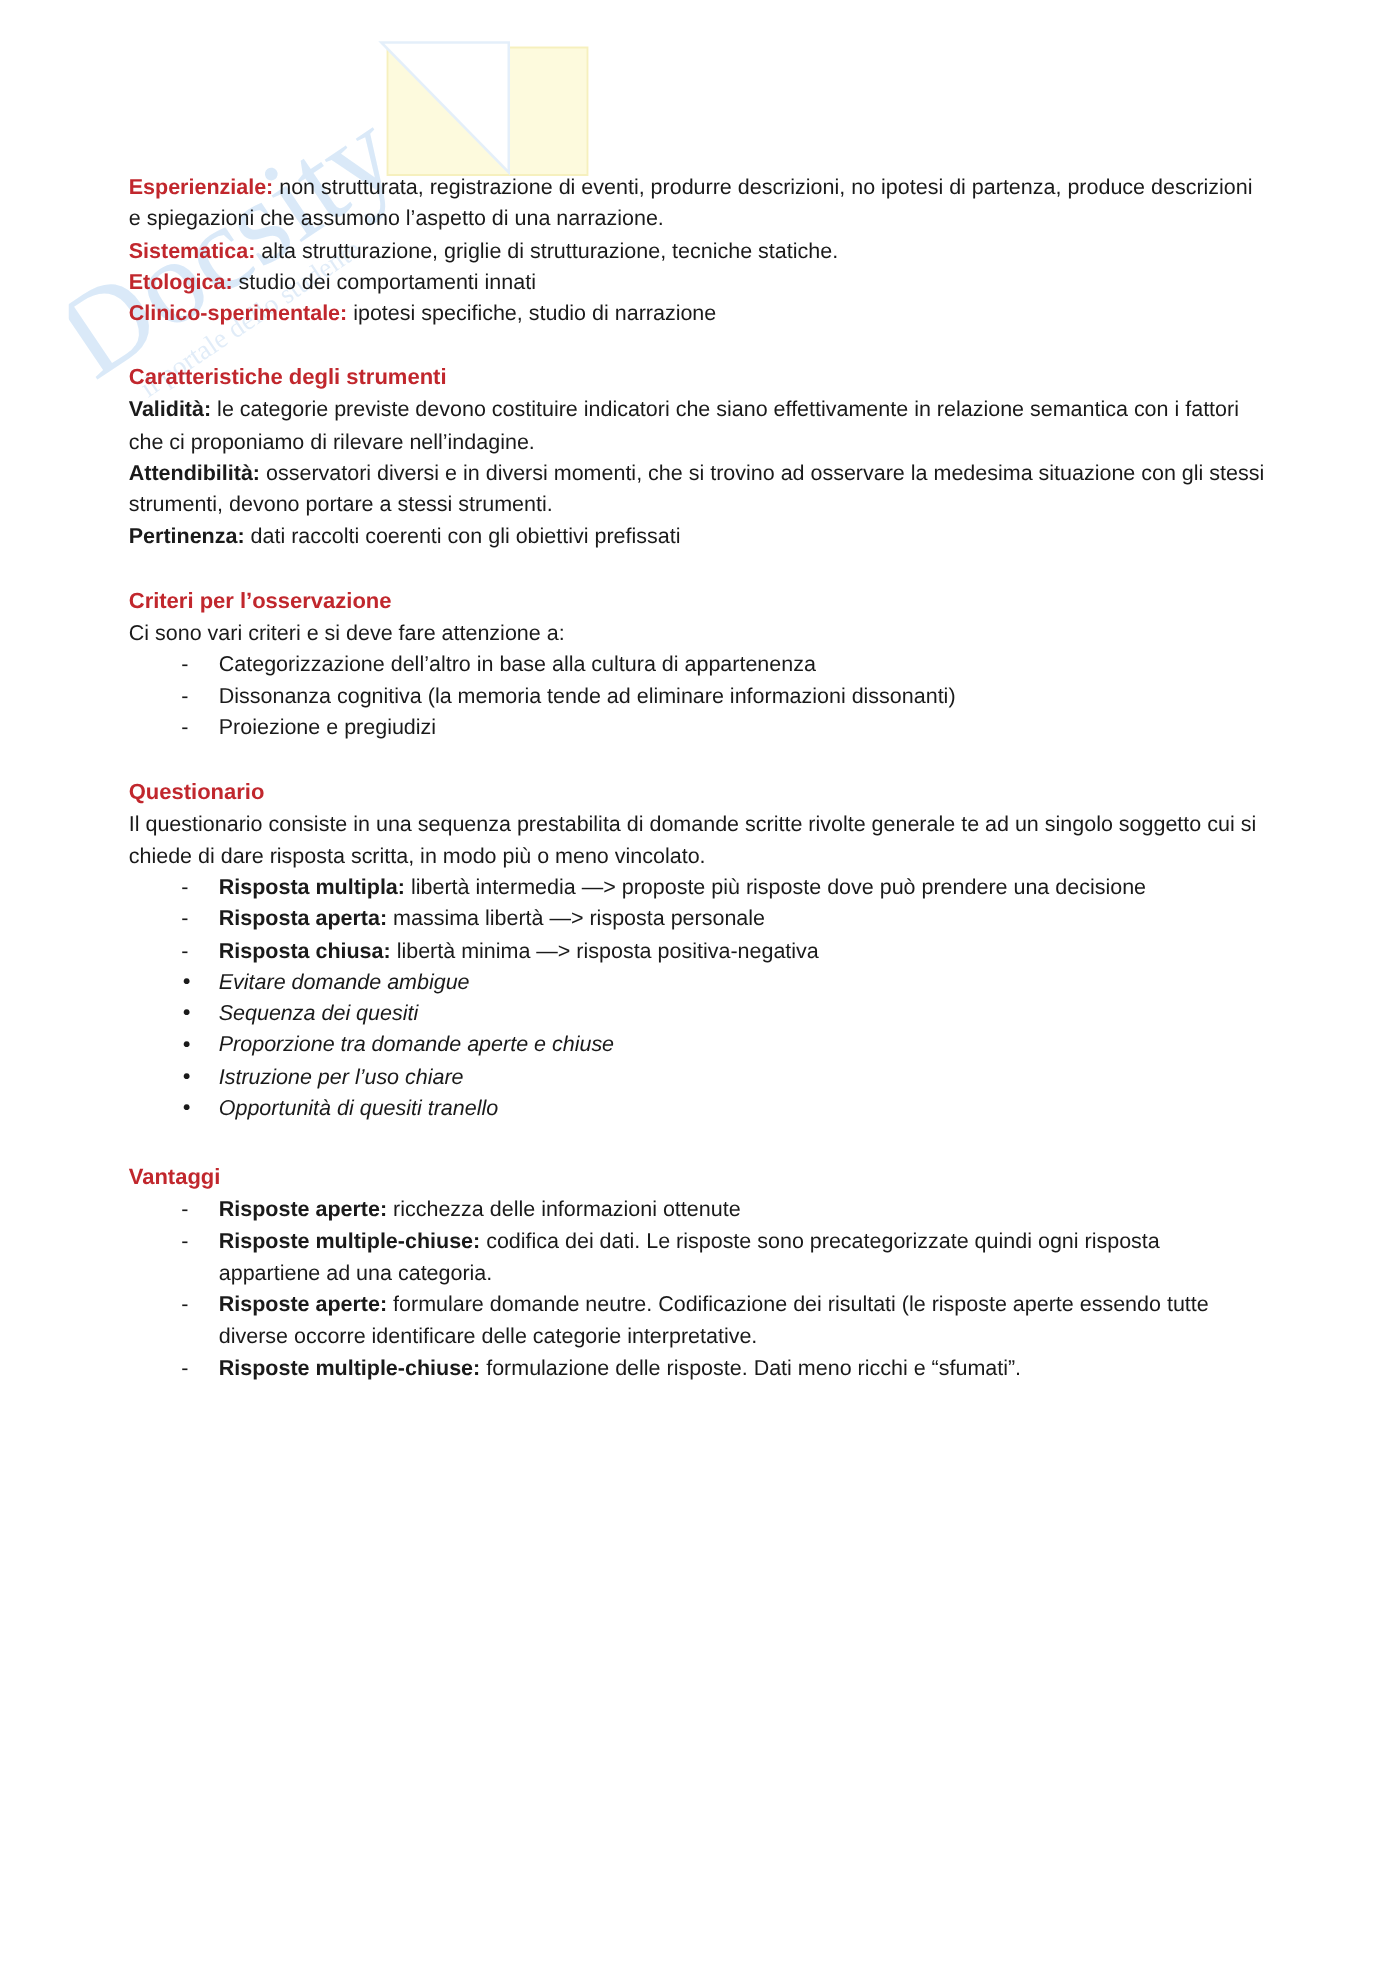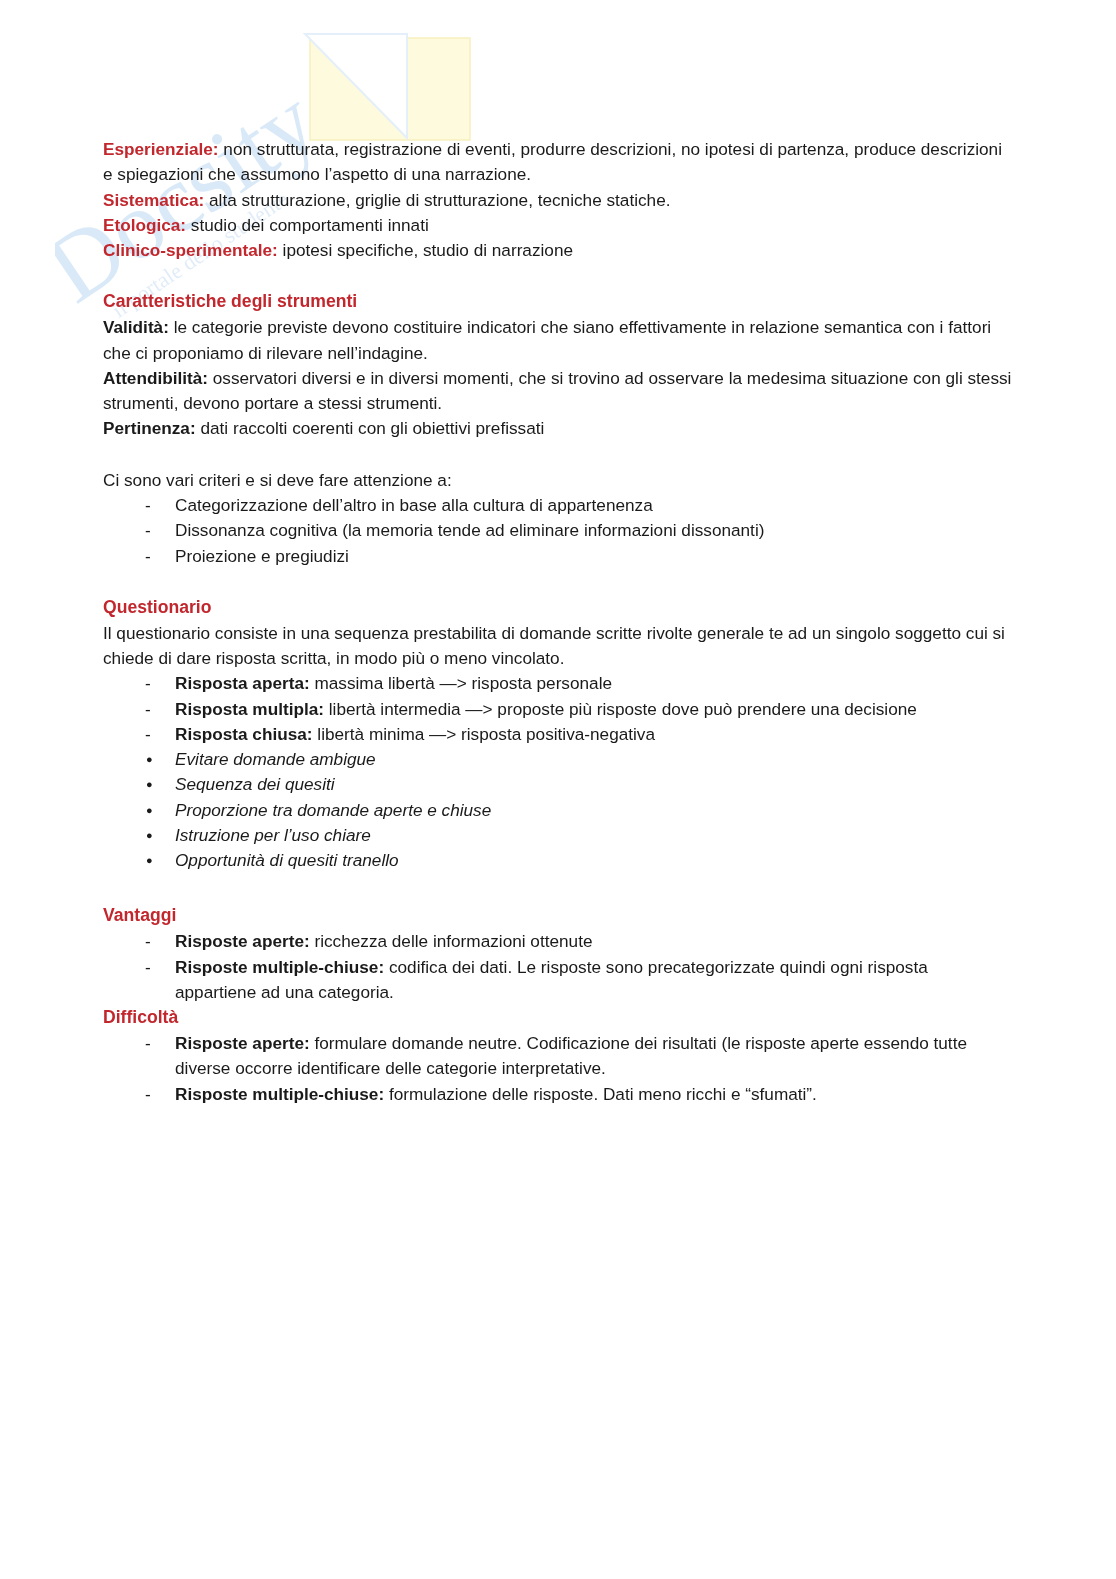--- a/index.html
+++ b/index.html
@@ -127,39 +127,40 @@
         <span class="bold">Attendibilità:</span><span> osservatori diversi e in diversi momenti, che si trovino ad osservare la medesima situazione con gli stessi strumenti, devono portare a stessi strumenti.</span>
       </p>
       <p class="block">
         <span class="bold">Pertinenza:</span><span> dati raccolti coerenti con gli obiettivi prefissati</span>
       </p>
     </div>
 
     <div class="gap-md"></div>
 
     <div>
+      <p class="redhead">Criteri per l’osservazione</p>
       <p class="block">Ci sono vari criteri e si deve fare attenzione a:</p>
       <ul class="dash">
         <li>Categorizzazione dell’altro in base alla cultura di appartenenza</li>
         <li>Dissonanza cognitiva (la memoria tende ad eliminare informazioni dissonanti)</li>
         <li>Proiezione e pregiudizi</li>
       </ul>
     </div>
 
     <div class="gap-md"></div>
 
     <div>
       <p class="redhead">Questionario</p>
       <p class="block">Il questionario consiste in una sequenza prestabilita di domande scritte rivolte generale te ad un singolo soggetto cui si chiede di dare risposta scritta, in modo più o meno vincolato.</p>
       <ul class="dash">
         <li>
-          <span class="bold">Risposta aperta:</span><span> massima libertà —&gt; risposta personale</span>
+          <span class="bold">Risposta multipla:</span><span> libertà intermedia —&gt; proposte più risposte dove può prendere una decisione</span>
         </li>
         <li>
-          <span class="bold">Risposta multipla:</span><span> libertà intermedia —&gt; proposte più risposte dove può prendere una decisione</span>
+          <span class="bold">Risposta aperta:</span><span> massima libertà —&gt; risposta personale</span>
         </li>
         <li>
           <span class="bold">Risposta chiusa:</span><span> libertà minima —&gt; risposta positiva-negativa</span>
         </li>
       </ul>
       <ul class="bullet">
         <li>Evitare domande ambigue</li>
         <li>Sequenza dei quesiti</li>
         <li>Proporzione tra domande aperte e chiuse</li>
         <li>Istruzione per l’uso chiare</li>
@@ -175,21 +176,20 @@
         <li>
           <span class="bold">Risposte aperte:</span><span> ricchezza delle informazioni ottenute</span>
         </li>
         <li>
           <span class="bold">Risposte multiple-chiuse:</span><span> codifica dei dati. Le risposte sono precategorizzate quindi ogni risposta appartiene ad una categoria.</span>
         </li>
       </ul>
     </div>
 
     <div>
-      <p class="redhead">Difficoltà</p>
       <ul class="dash">
         <li>
           <span class="bold">Risposte aperte:</span><span> formulare domande neutre. Codificazione dei risultati (le risposte aperte essendo tutte diverse occorre identificare delle categorie interpretative.</span>
         </li>
         <li>
           <span class="bold">Risposte multiple-chiuse:</span><span> formulazione delle risposte. Dati meno ricchi e “sfumati”.</span>
         </li>
       </ul>
     </div>
 

